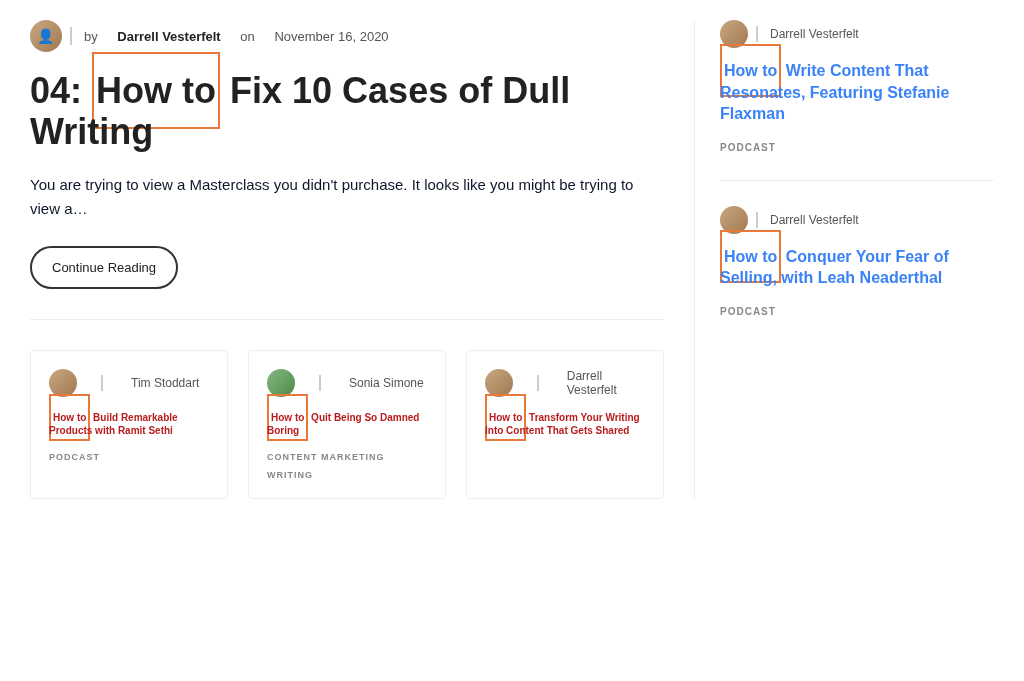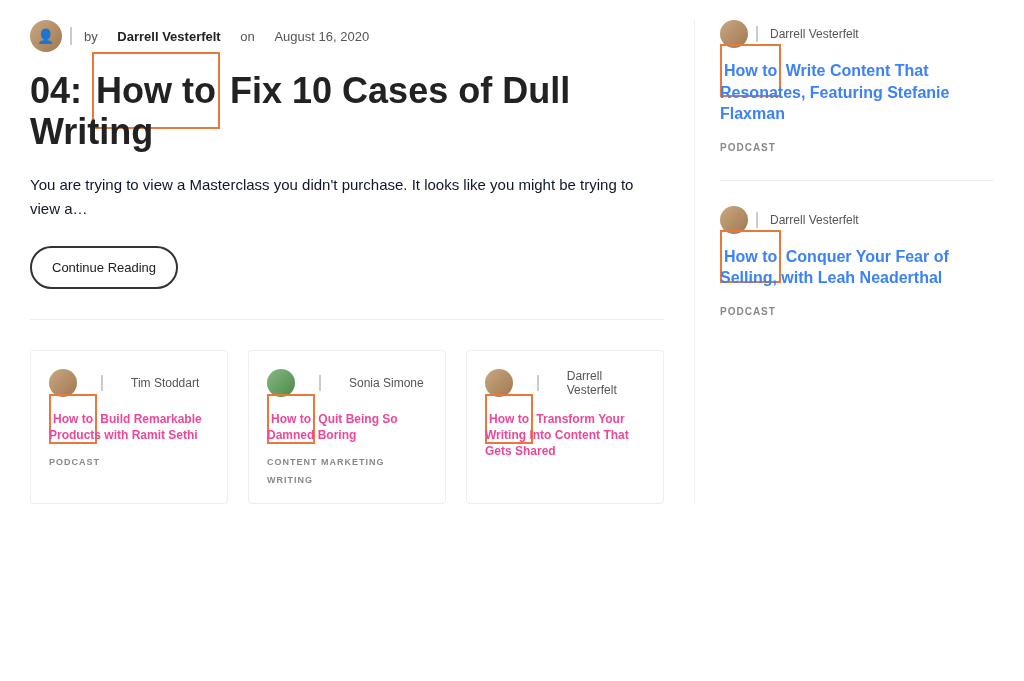--- a/index.html
+++ b/index.html
@@ -190,26 +190,26 @@
       border-radius: 50%;
       background: linear-gradient(135deg, #c8a882 0%, #a07850 100%);
       flex-shrink: 0;
     }
 
     .card-avatar-green {
       background: linear-gradient(135deg, #88b884 0%, #4a8a46 100%);
     }
 
     .card-title {
-      font-size: 12px;
+      font-size: 10px;
       font-weight: bold;
       line-height: 1.35;
       margin-bottom: 14px;
       font-family: Arial, sans-serif;
-      color: #ec4899;
+      color: #b91c1c;
     }
 
     .tags-row {
       display: flex;
       gap: 8px;
       flex-wrap: wrap;
       align-items: flex-end;
     }
 
     .tag-item {
@@ -235,21 +235,21 @@
 
   <article class="main-content">
     <div class="author-meta">
       <div class="author-avatar">
         <div class="avatar-img">👤</div>
       </div>
       <div class="divider-line"></div>
       <span>by</span>&nbsp;
       <span class="author-name">Darrell Vesterfelt</span>&nbsp;
       <span>on</span>&nbsp;
-      <span>August 16, 2020</span>
+      <span>November 16, 2020</span>
     </div>
 
     <h1 class="article-title">
       <span>04: </span><span class="highlight-box">How to</span><span> Fix 10 Cases of Dull Writing</span>
     </h1>
 
     <p class="article-excerpt">You are trying to view a Masterclass you didn't purchase. It looks like you might be trying to view a…</p>
 
     <button class="continue-btn">Continue Reading</button>
   </article>

